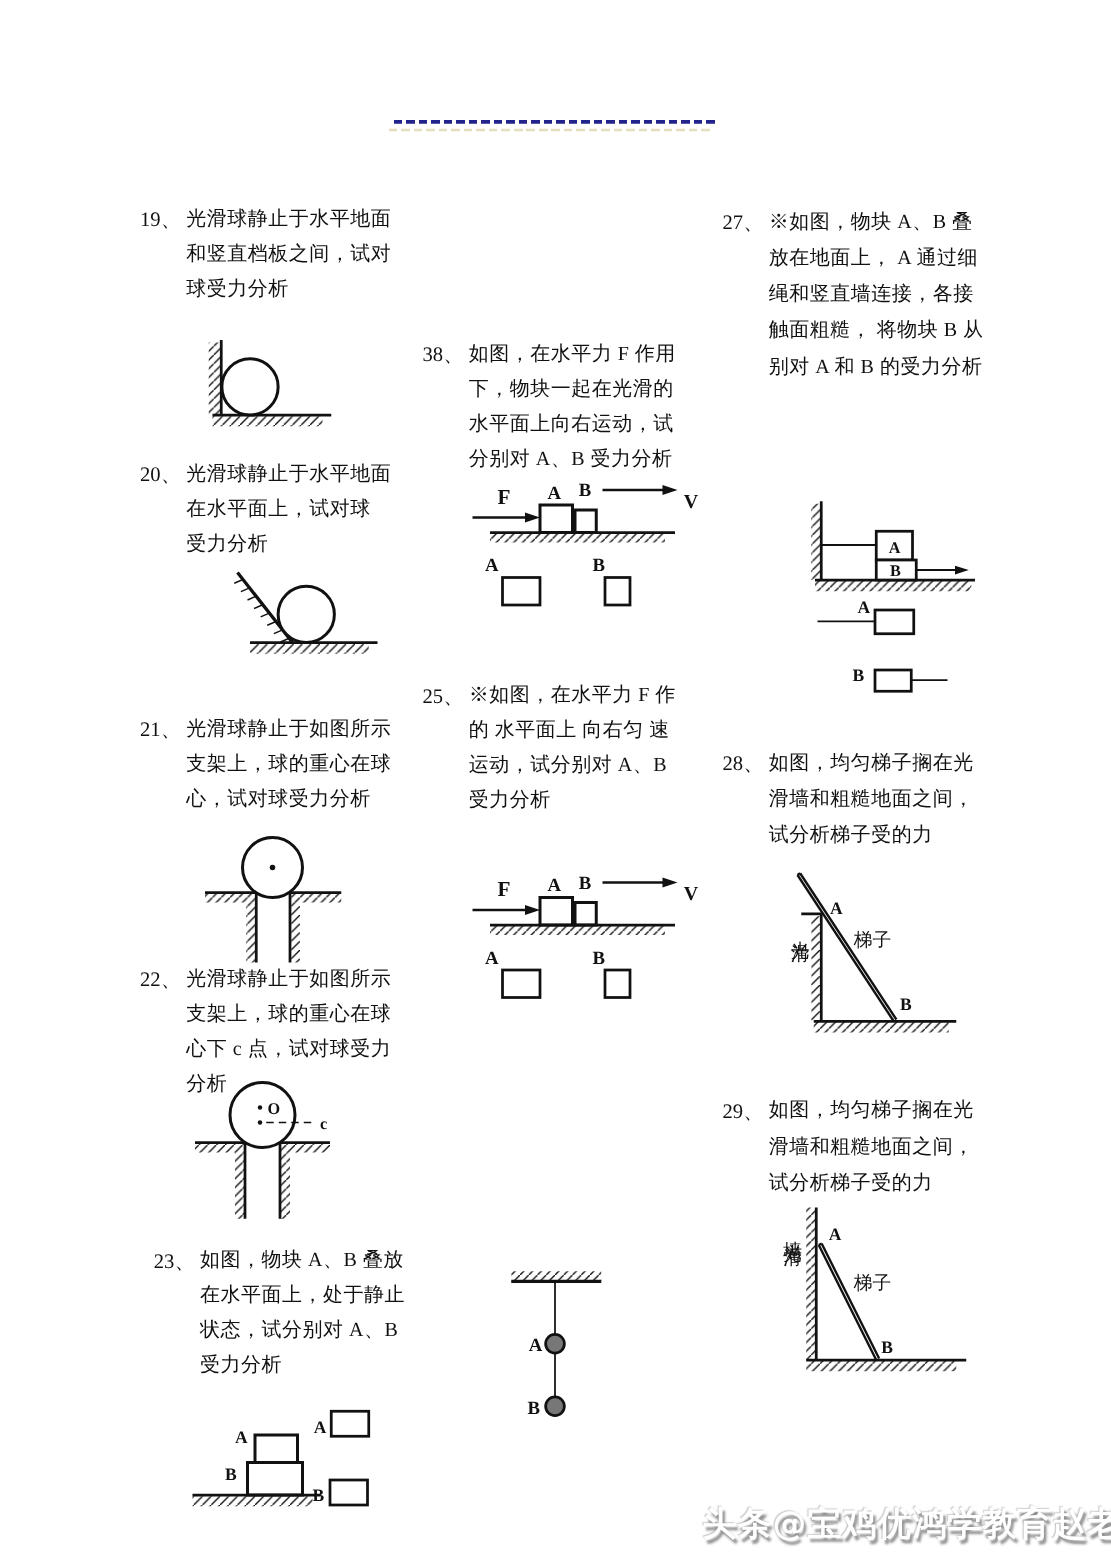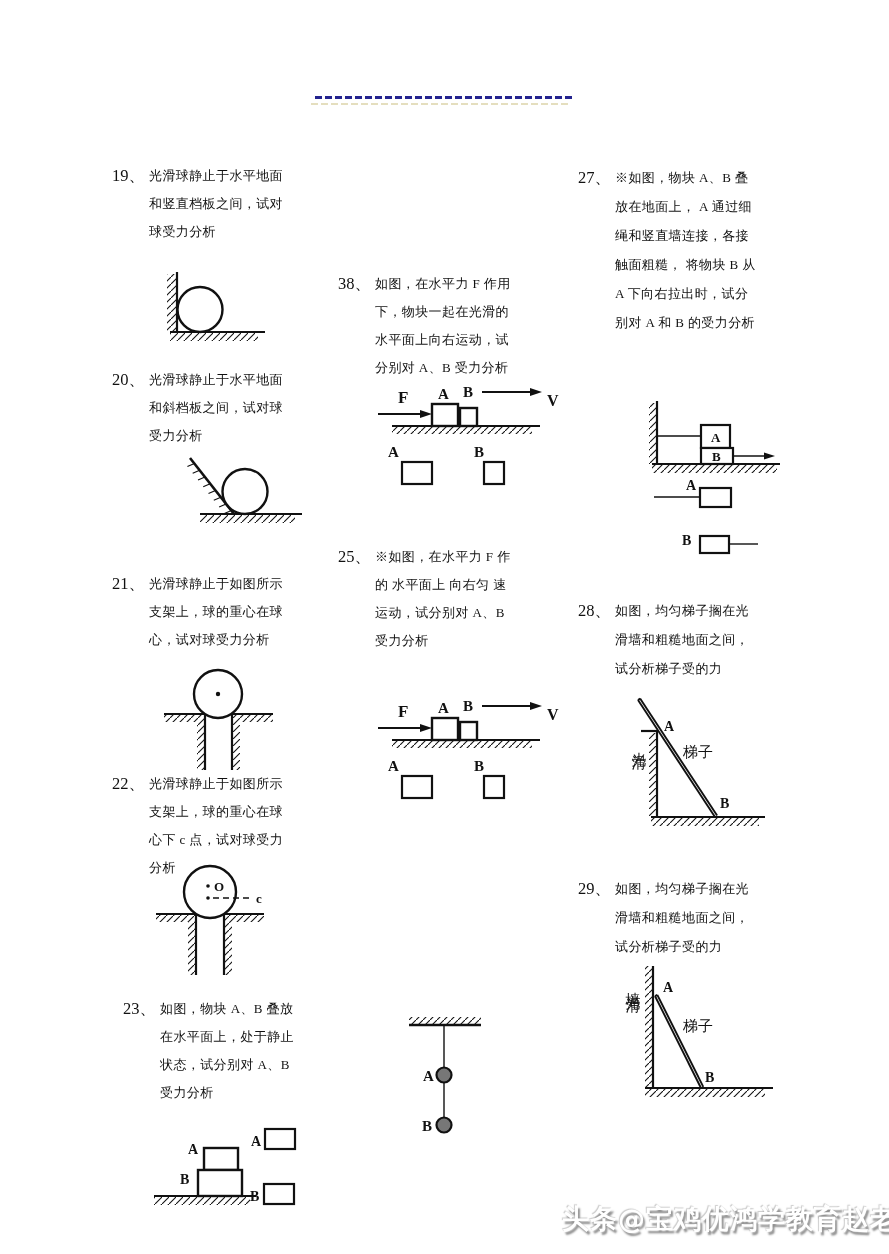--- a/index.html
+++ b/index.html
@@ -5,21 +5,21 @@
   html,body{margin:0;padding:0;background:#ffffff;}
   .page{position:relative;width:889px;height:1254px;background:#ffffff;overflow:hidden;
         font-family:"Liberation Serif","DejaVu Serif",serif;color:#111;}
   .divider{position:absolute;left:315px;top:96px;width:258px;height:3px;
         background:repeating-linear-gradient(90deg,#23238e 0 7px,transparent 7px 10px);}
   .divider-ghost{position:absolute;left:311px;top:103px;width:258px;height:2px;opacity:.55;
         background:repeating-linear-gradient(90deg,#cfc48a 0 7px,transparent 7px 10px);}
   .prob{position:absolute;display:flex;align-items:flex-start;}
   .num{flex:0 0 37px;font-size:16.5px;line-height:28px;white-space:nowrap;}
   .lines{width:196px;}
-  .tline{font-size:13px;line-height:28px;letter-spacing:0.4px;white-space:nowrap;}
+  .tline{font-size:16px;line-height:28px;letter-spacing:0.4px;white-space:nowrap;}
   .col3 .tline,.col3 .num{line-height:29px;}
   .diag{position:absolute;}
   .diag svg{display:block;}
   .ln{stroke:#111;fill:none;}
   .blk{stroke:#111;fill:#fff;}
   .svgt{font-family:"Liberation Serif","DejaVu Serif",serif;font-weight:bold;fill:#111;}
   .svgcjk{font-family:"Liberation Serif","DejaVu Serif",serif;font-weight:normal;fill:#111;}
   .vlabel{position:absolute;writing-mode:vertical-rl;text-orientation:upright;
         font-size:15px;letter-spacing:3px;color:#111;line-height:16px;}
   .watermark{position:absolute;left:562px;top:1201px;width:320px;
@@ -58,21 +58,21 @@
       <line class="ln" x1="20" y1="62" x2="115" y2="62" stroke-width="2.2"></line>
       <rect x="20" y="62" width="88" height="9" fill="url(#hatch)"></rect>
       <circle class="blk" cx="50" cy="39.5" r="22.5" stroke-width="2.4"></circle>
     </svg>
   </div>
 
   <div class="prob" style="left:112px;top:366px">
     <div class="num">20、</div>
     <div class="lines">
       <div class="tline">光滑球静止于水平地面</div>
-      <div class="tline">和斜档板之间，试对球</div>
+      <div class="tline">在水平面上，试对球</div>
       <div class="tline">受力分析</div>
     </div>
   </div>
 
   <div class="diag" style="left:172px;top:452px">
     <svg width="135" height="75" viewBox="0 0 135 75">
       <line class="ln" x1="28" y1="62" x2="130" y2="62" stroke-width="2.2"></line>
       <rect x="28" y="62" width="95" height="9" fill="url(#hatch)"></rect>
       <line class="ln" x1="18" y1="6" x2="62" y2="62" stroke-width="2.6"></line>
       <g stroke="#111" stroke-width="1.1">
@@ -242,21 +242,20 @@
     </svg>
   </div>
 
   <div class="prob col3" style="left:578px;top:163px">
     <div class="num">27、</div>
     <div class="lines">
       <div class="tline">※如图，物块  A、B 叠</div>
       <div class="tline">放在地面上，  A 通过细</div>
       <div class="tline">绳和竖直墙连接，各接</div>
       <div class="tline">触面粗糙， 将物块 B 从</div>
-      <div class="tline">A 下向右拉出时，试分</div>
       <div class="tline">别对 A 和 B 的受力分析</div>
     </div>
   </div>
 
   <div class="diag" style="left:608px;top:393px">
     <svg width="200" height="168" viewBox="0 0 200 168">
       <rect x="41" y="10" width="8" height="61" fill="url(#hatch)"></rect>
       <line class="ln" x1="49" y1="8" x2="49" y2="71" stroke-width="2.2"></line>
       <line class="ln" x1="44" y1="71" x2="172" y2="71" stroke-width="2.2"></line>
       <rect x="44" y="71" width="125" height="9" fill="url(#hatch)"></rect>

